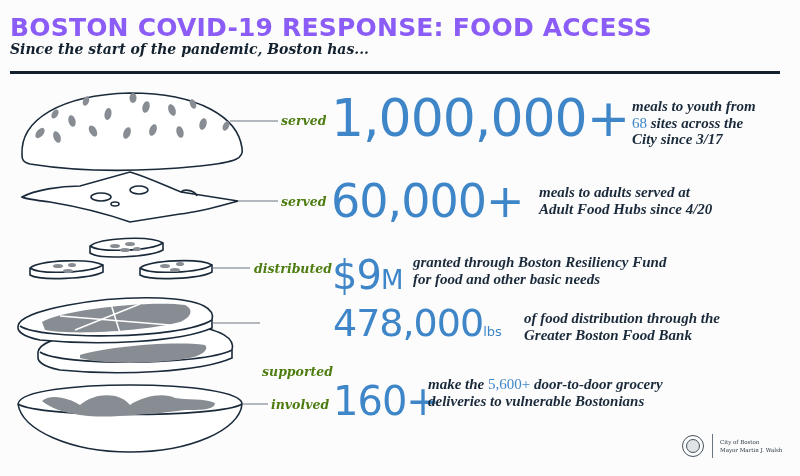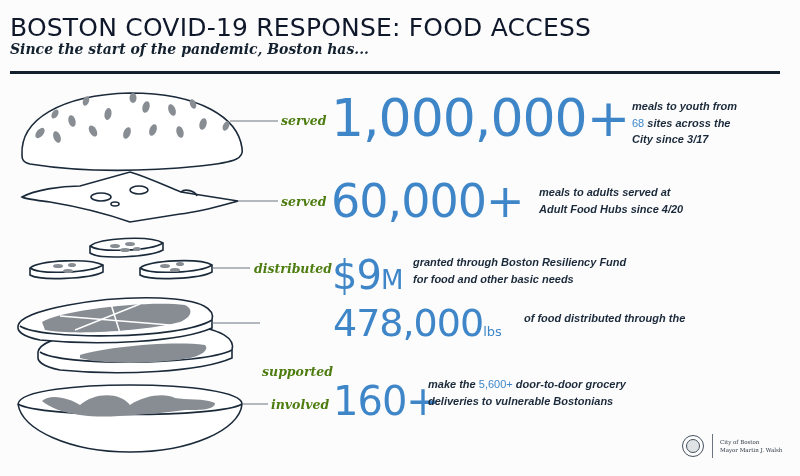--- a/index.html
+++ b/index.html
@@ -1,24 +1,24 @@
 <!DOCTYPE html>
 <html><head>
 <meta charset="utf-8">
 <style>
   html,body{margin:0;padding:0;}
   body{width:800px;height:476px;background:#fcfcfd;position:relative;overflow:hidden;color:#1b2a3a;}
-  .title{position:absolute;left:10px;top:13px;font-family:"DejaVu Sans",sans-serif;font-weight:normal;font-size:25px;letter-spacing:0.2px;color:#0f172a;white-space:nowrap;}
+  .title{position:absolute;left:10px;top:13px;font-family:"DejaVu Sans",sans-serif;font-weight:bold;font-size:25px;letter-spacing:0.2px;color:#8b5cf6;white-space:nowrap;}
   .subtitle{position:absolute;left:10px;top:41px;font-family:"DejaVu Serif",serif;font-style:italic;font-weight:bold;font-size:14px;color:#13202e;white-space:nowrap;}
   .rule{position:absolute;left:10px;top:71px;width:770px;height:3px;background:#13202e;}
   svg.art{position:absolute;left:0;top:0;}
   .verb{position:absolute;font-family:"DejaVu Serif",serif;font-style:italic;font-weight:bold;font-size:12.5px;color:#4d7c0f;white-space:nowrap;}
   .big{position:absolute;font-family:"DejaVu Sans",sans-serif;font-weight:normal;color:#3f86c8;white-space:nowrap;letter-spacing:-1px;}
   .big .unit{font-size:0.5em;letter-spacing:0;}
-  .desc{position:absolute;font-family:Liberation Sans, sans-serif;font-style:italic;font-weight:bold;font-size:11px;line-height:16.5px;color:#1b2a3a;white-space:nowrap;}
+  .desc{position:absolute;font-family:Liberation Serif, serif;font-style:italic;font-weight:bold;font-size:15px;line-height:16.5px;color:#1b2a3a;white-space:nowrap;}
   .hl{color:#3f86c8;font-style:normal;font-weight:normal;margin-top:12px;}
   .footer{position:absolute;left:682px;top:434px;display:flex;align-items:center;}
   .seal{width:22px;height:22px;border-radius:50%;border:1.5px solid #45525e;box-sizing:border-box;display:flex;align-items:center;justify-content:center;}
   .seal-inner{width:14px;height:14px;border-radius:50%;border:1px solid #45525e;box-sizing:border-box;background:#dfe3e6;}
   .footer-divider{width:1px;height:24px;background:#6a7580;margin:0 7px 0 8px;}
   .footer-text{font-family:"DejaVu Serif",serif;font-size:5.5px;line-height:8px;color:#2b3642;}
 </style>
 </head>
 <body>
 
@@ -129,21 +129,22 @@
 <div class="verb" style="left:254px;top:261px;">distributed</div>
 <div class="big" style="left:332px;top:252px;font-size:40px;"><span>$9</span><span class="unit" style="font-size:26px;">M</span></div>
 <div class="desc" style="left:413px;top:254px;">
   <div>granted through Boston Resiliency Fund</div>
   <div>for food and other basic needs</div>
 </div>
 
 <div class="verb" style="left:262px;top:316px;margin-top:48px;">supported</div>
 <div class="big" style="left:333px;top:301px;font-size:38px;"><span>478,000</span><span class="unit" style="font-size:13px;">lbs</span></div>
 <div class="desc" style="left:524px;top:310px;">
-  <div>of food distributed through the</div>
+  <div>of food distribution through the</div>
+  <div>Greater Boston Food Bank</div>
 </div>
 
 <div class="verb" style="left:271px;top:397px;">involved</div>
 <div class="big" style="left:333px;top:378px;font-size:40px;">160+</div>
 <div class="desc" style="left:428px;top:376px;">
   <div><span>make the</span> <span class="hl">5,600+</span> <span>door-to-door grocery</span></div>
   <div>deliveries to vulnerable Bostonians</div>
 </div>
 
 <div class="footer">

